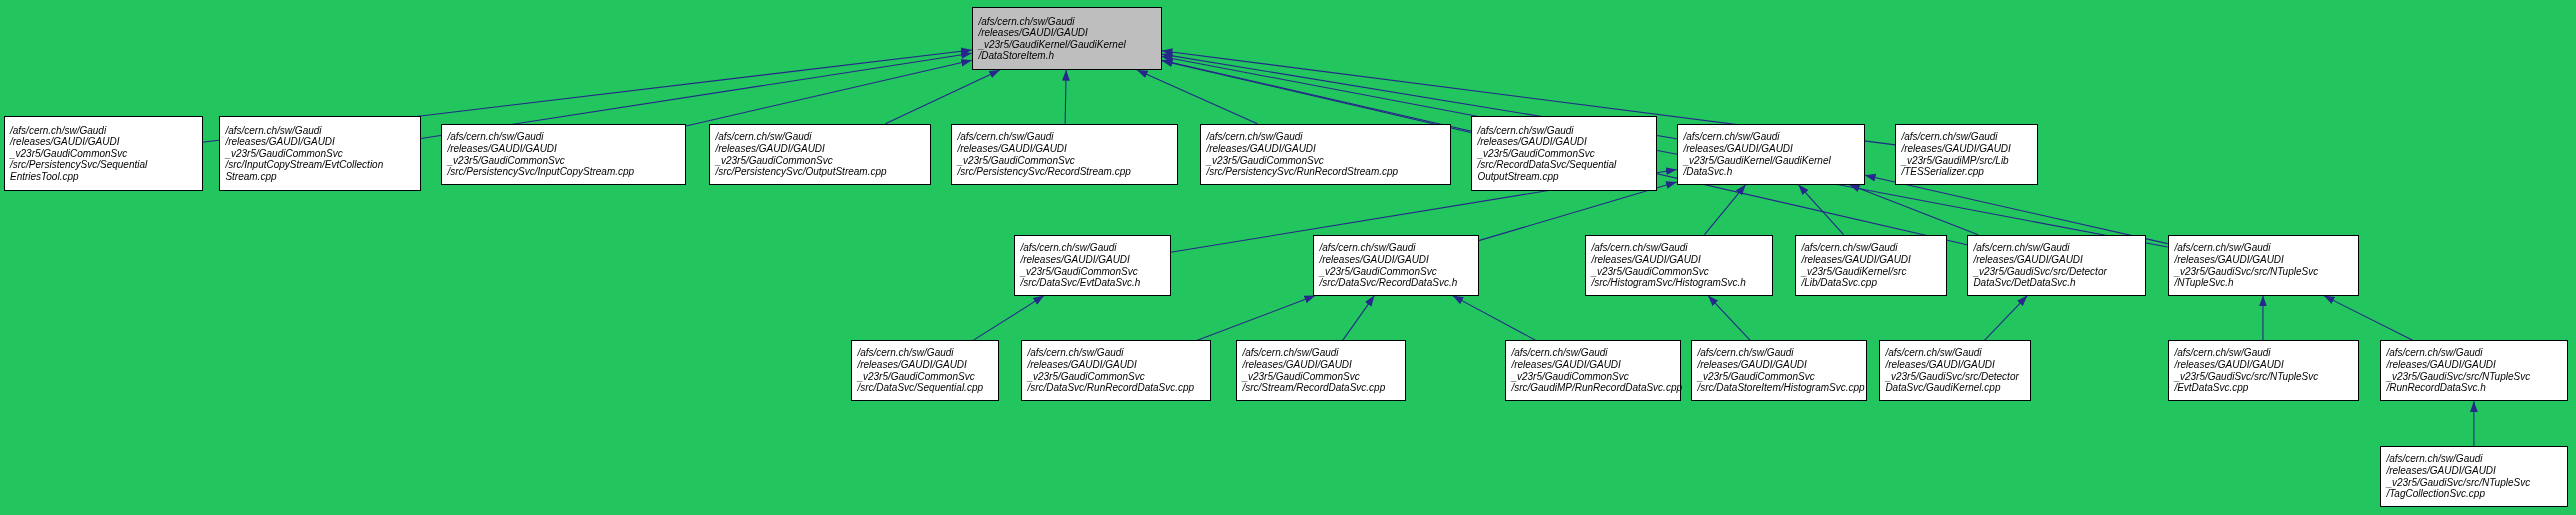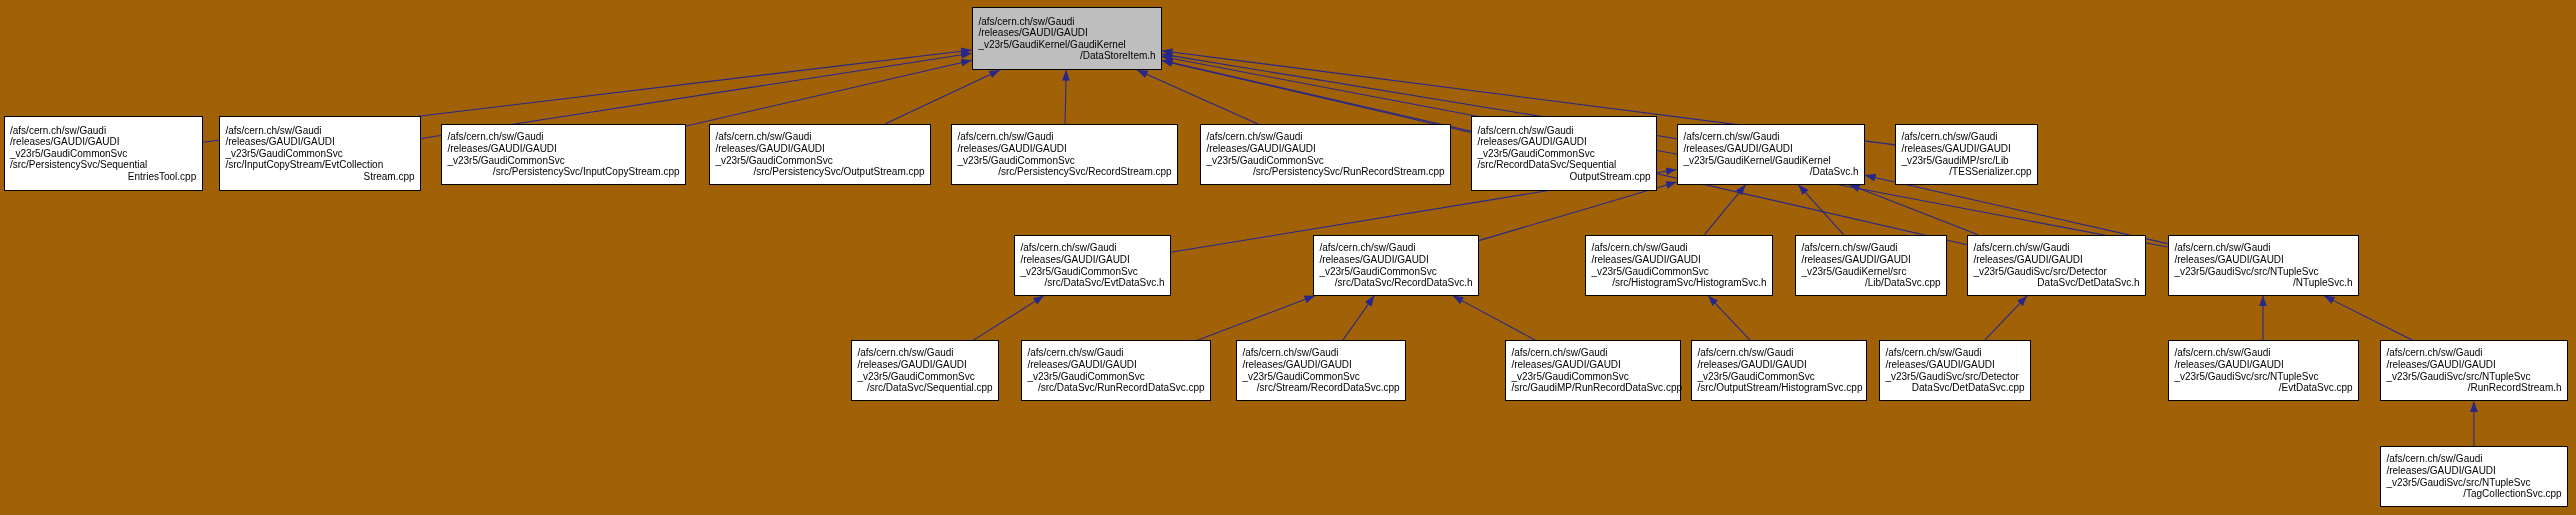--- a/index.html
+++ b/index.html
@@ -18,27 +18,27 @@
     background:#ffffff;
     display:flex;
     flex-direction:column;
     justify-content:center;
     font-size:10px;
     line-height:11.6px;
     color:#000000;
     cursor:pointer;
   }
   .gnode .line{white-space:nowrap;padding:0 5.4px;text-align:left;}
-  .gnode .line:last-child{text-align:right;}
+  .gnode .line:last-child{text-align:left;}
   .gnode.hl{background:#bebebe;border:0.9px solid #000000;}
 </style>
 </head>
 <body>
 
-<div class="canvas" style="background: #a16207;">
+<div class="canvas" style="background: #22c55e; font-style: italic;">
   <svg class="edges" xmlns="http://www.w3.org/2000/svg" viewBox="0 0 2876 576" width="2576" height="516">
     <defs>
       <marker id="arrowhead" markerUnits="userSpaceOnUse" markerWidth="14" markerHeight="10" refX="12" refY="5" orient="auto">
         <path d="M0,0.6 L12,5 L0,9.4 z" fill="#26268b"></path>
       </marker>
     </defs>
     <g id="edge-group">
         <line x1="226" y1="158.69237918215615" x2="1085" y2="55.70817843866171" stroke="#26268b" stroke-width="1.2" marker-end="url(#arrowhead)"></line>
         <line x1="470" y1="154.52158273381295" x2="1085" y2="59.39568345323741" stroke="#26268b" stroke-width="1.2" marker-end="url(#arrowhead)"></line>
         <line x1="766" y1="140.55338078291814" x2="1085" y2="67.33096085409252" stroke="#26268b" stroke-width="1.2" marker-end="url(#arrowhead)"></line>
@@ -188,39 +188,39 @@
     <div class="gnode" style="left: 1505px; top: 340px; width: 176px; height: 61px; background: rgb(255, 255, 255); border-color: rgb(0, 0, 0);">
       <div class="line">/afs/cern.ch/sw/Gaudi</div>
       <div class="line">/releases/GAUDI/GAUDI</div>
       <div class="line">_v23r5/GaudiCommonSvc</div>
       <div class="line">/src/GaudiMP/RunRecordDataSvc.cpp</div>
     </div>
     <div class="gnode" style="left: 1691px; top: 340px; width: 176px; height: 61px; background: rgb(255, 255, 255); border-color: rgb(0, 0, 0);">
       <div class="line">/afs/cern.ch/sw/Gaudi</div>
       <div class="line">/releases/GAUDI/GAUDI</div>
       <div class="line">_v23r5/GaudiCommonSvc</div>
-      <div class="line">/src/OutputStream/HistogramSvc.cpp</div>
+      <div class="line">/src/DataStoreItem/HistogramSvc.cpp</div>
     </div>
     <div class="gnode" style="left: 1879px; top: 340px; width: 152px; height: 61px; background: rgb(255, 255, 255); border-color: rgb(0, 0, 0);">
       <div class="line">/afs/cern.ch/sw/Gaudi</div>
       <div class="line">/releases/GAUDI/GAUDI</div>
       <div class="line">_v23r5/GaudiSvc/src/Detector</div>
-      <div class="line">DataSvc/DetDataSvc.cpp</div>
+      <div class="line">DataSvc/GaudiKernel.cpp</div>
     </div>
     <div class="gnode" style="left: 2168px; top: 340px; width: 191px; height: 61px; background: rgb(255, 255, 255); border-color: rgb(0, 0, 0);">
       <div class="line">/afs/cern.ch/sw/Gaudi</div>
       <div class="line">/releases/GAUDI/GAUDI</div>
       <div class="line">_v23r5/GaudiSvc/src/NTupleSvc</div>
       <div class="line">/EvtDataSvc.cpp</div>
     </div>
     <div class="gnode" style="left: 2380px; top: 340px; width: 188px; height: 61px; background: rgb(255, 255, 255); border-color: rgb(0, 0, 0);">
       <div class="line">/afs/cern.ch/sw/Gaudi</div>
       <div class="line">/releases/GAUDI/GAUDI</div>
       <div class="line">_v23r5/GaudiSvc/src/NTupleSvc</div>
-      <div class="line">/RunRecordStream.h</div>
+      <div class="line">/RunRecordDataSvc.h</div>
     </div>
     <div class="gnode" style="left: 2380px; top: 446px; width: 188px; height: 61px; background: rgb(255, 255, 255); border-color: rgb(0, 0, 0);">
       <div class="line">/afs/cern.ch/sw/Gaudi</div>
       <div class="line">/releases/GAUDI/GAUDI</div>
       <div class="line">_v23r5/GaudiSvc/src/NTupleSvc</div>
       <div class="line">/TagCollectionSvc.cpp</div>
     </div>
   </div>
 
 

